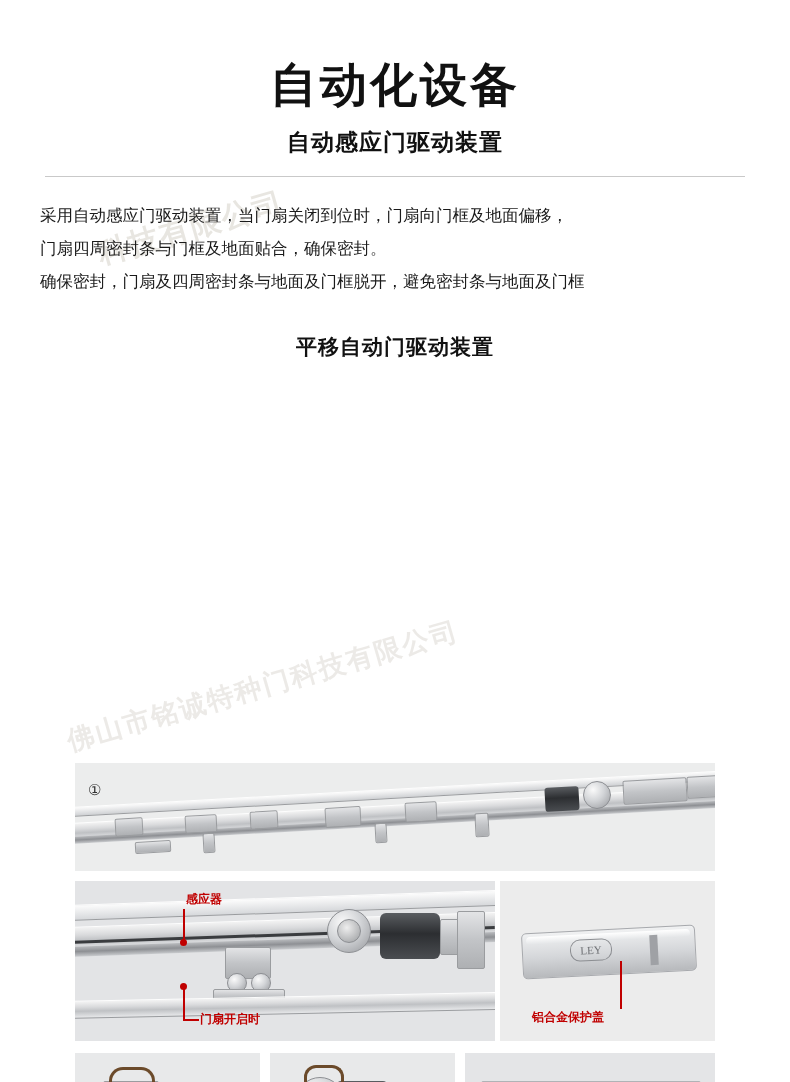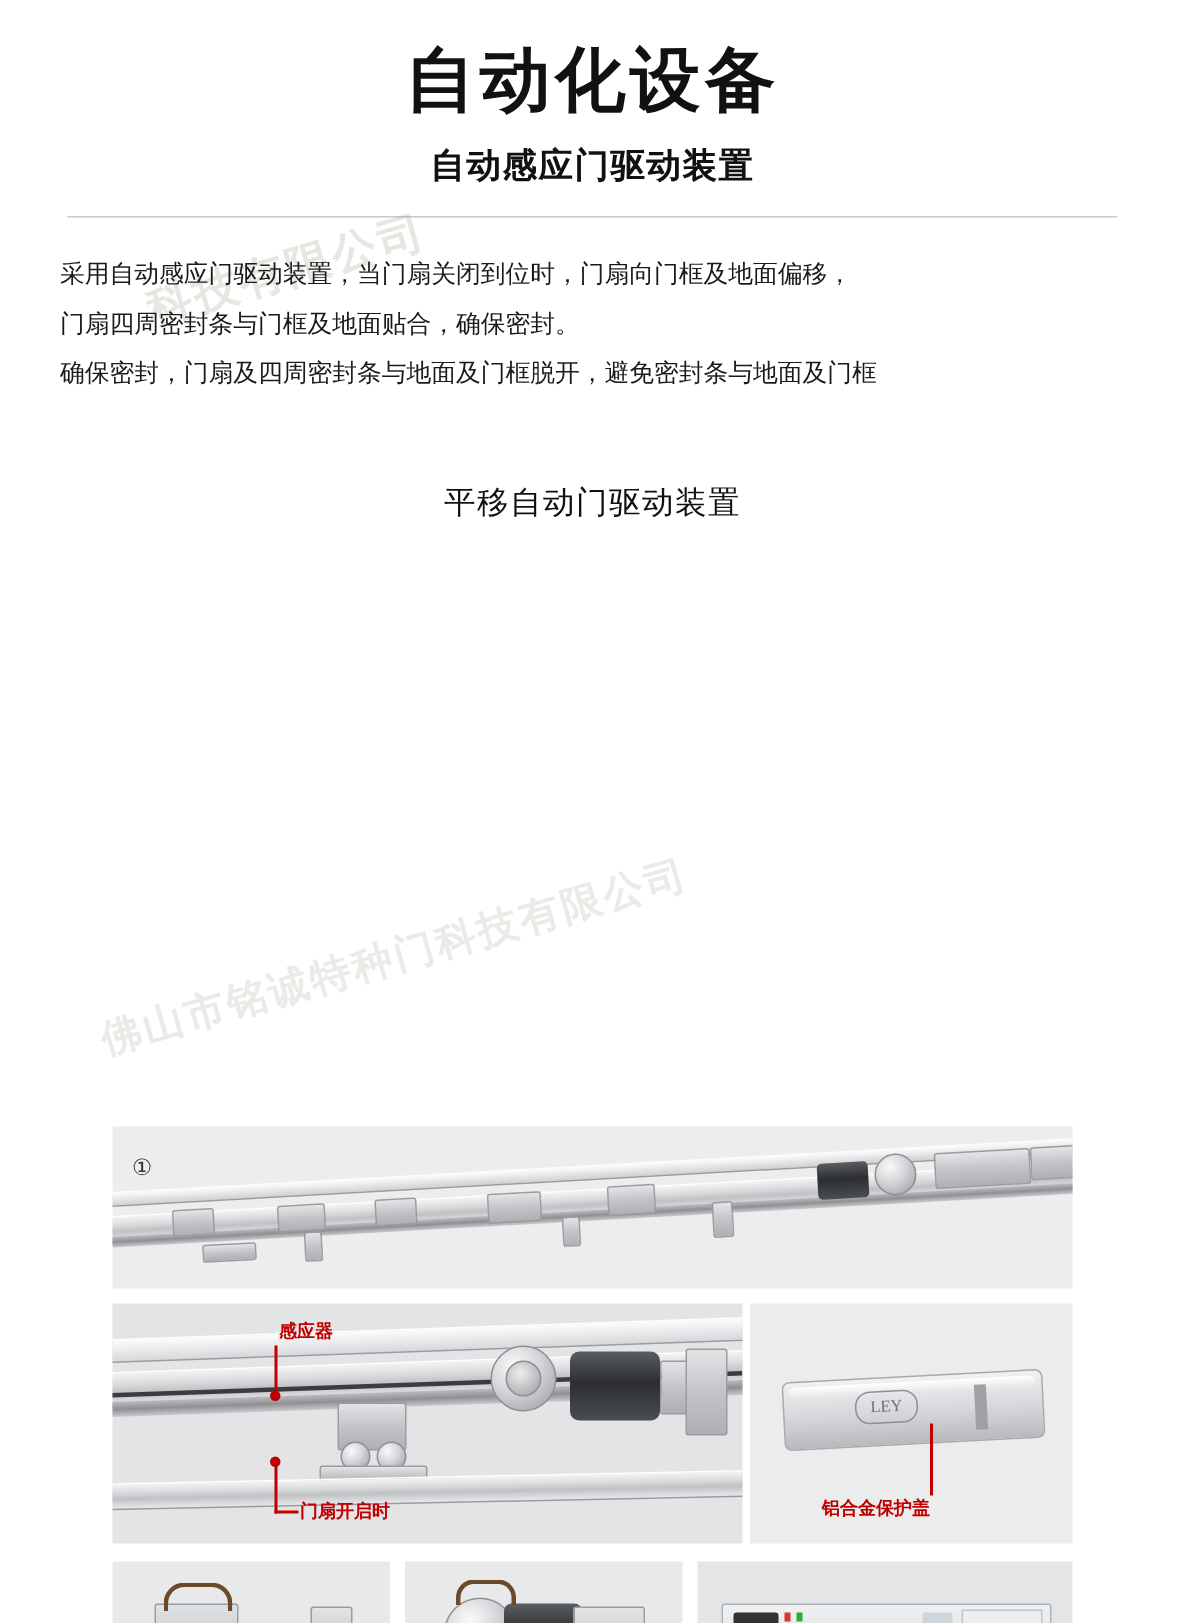--- a/index.html
+++ b/index.html
@@ -43,23 +43,24 @@
   }
   .wm1 { left: 95px; top: 100px; }
   .wm2 { left: 60px; top: 560px; font-size: 27px; color: rgba(150,140,120,0.18); }
 
   
   .main-title {
     text-align: center;
     font-size: 47px;
     font-weight: bold;
     letter-spacing: 3px;
-    padding-top: 24px;
+    padding-top: 8px;
     line-height: 1.25;
     color: #111;
+    margin-top: 48px;
   }
   .sub-title {
     text-align: center;
     font-size: 23px;
     font-weight: bold;
     letter-spacing: 1px;
     margin-top: 12px;
     color: #111;
   }
   .divider {
@@ -77,22 +78,22 @@
     color: #1a1a1a;
     position: relative;
     z-index: 6;
   }
   .desc p { margin: 0; }
 
   
   .section-heading {
     text-align: center;
     font-size: 21px;
-    font-weight: normal;
-    margin-top: 55px;
+    font-weight: bold;
+    margin-top: 35px;
     letter-spacing: 1px;
     color: #111;
   }
 
   
   .fig-wrap { position: relative; }
   .fig {
     position: absolute;
     background: #e9eaec;
     overflow: hidden;
@@ -245,21 +246,21 @@
     <div class="callout-line" style="left:183px; top:658px; width:16px; height:2px;"></div>
     <div class="callout-label" style="left:200px; top:650px;">门扇开启时</div>
 
     <div class="fig" style="left:500px; top:520px; width:215px; height:160px; background:#ececec;">
       <div class="cover-plate" style="left:22px; top:48px; width:172px; height:44px; transform:rotate(-3deg); border-radius:5px;"></div>
       <div style="position:absolute; left:26px; top:52px; width:164px; height:8px; background:linear-gradient(180deg,#ffffff,#e2e4e6); transform:rotate(-3deg); border-radius:4px;"></div>
       <div style="position:absolute; left:150px; top:54px; width:8px; height:30px; background:#9fa1a5; transform:rotate(-3deg);"></div>
       <div style="position:absolute; left:70px; top:58px; width:40px; height:20px; border:1px solid #8c8e92; border-radius:10px; transform:rotate(-3deg); color:#6e7074; font-size:11px; text-align:center; line-height:20px; font-family:'Liberation Serif', serif;">LEY</div>
     </div>
     <div class="callout-line" style="left:620px; top:600px; width:2px; height:48px;"></div>
-    <div class="callout-label" style="left:548px; top:648px;">铝合金保护盖</div>
+    <div class="callout-label" style="left:532px; top:648px;">铝合金保护盖</div>
 
     <div class="fig" style="left:75px; top:692px; width:185px; height:106px; background:#e8e9ea;">
       <div class="metal-box" style="left:28px; top:28px; width:54px; height:48px; background:linear-gradient(180deg,#dfe2e4,#b7babd);"></div>
 
       <div class="metal-box" style="left:132px; top:30px; width:26px; height:48px;"></div>
       <div style="position:absolute; left:34px; top:14px; width:40px; height:16px; border:3px solid #6b4a2a; border-bottom:none; border-radius:14px 14px 0 0;"></div>
 
     </div>
 
     <div class="fig" style="left:270px; top:692px; width:185px; height:106px; background:#e8e9ea;">

